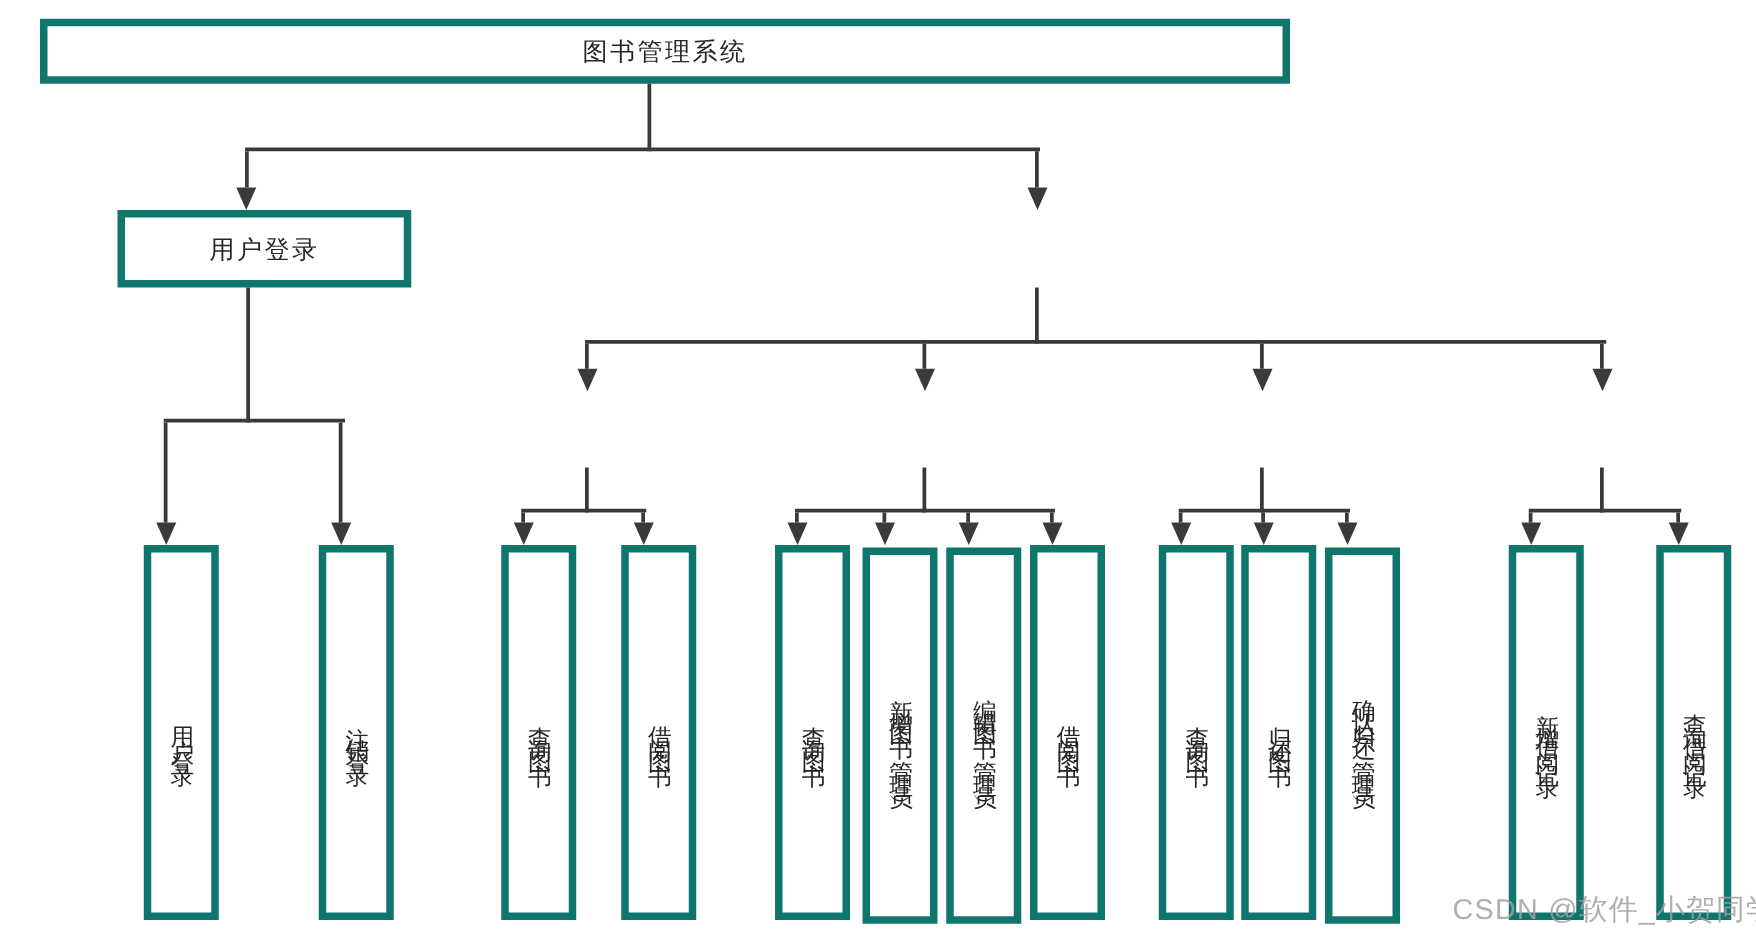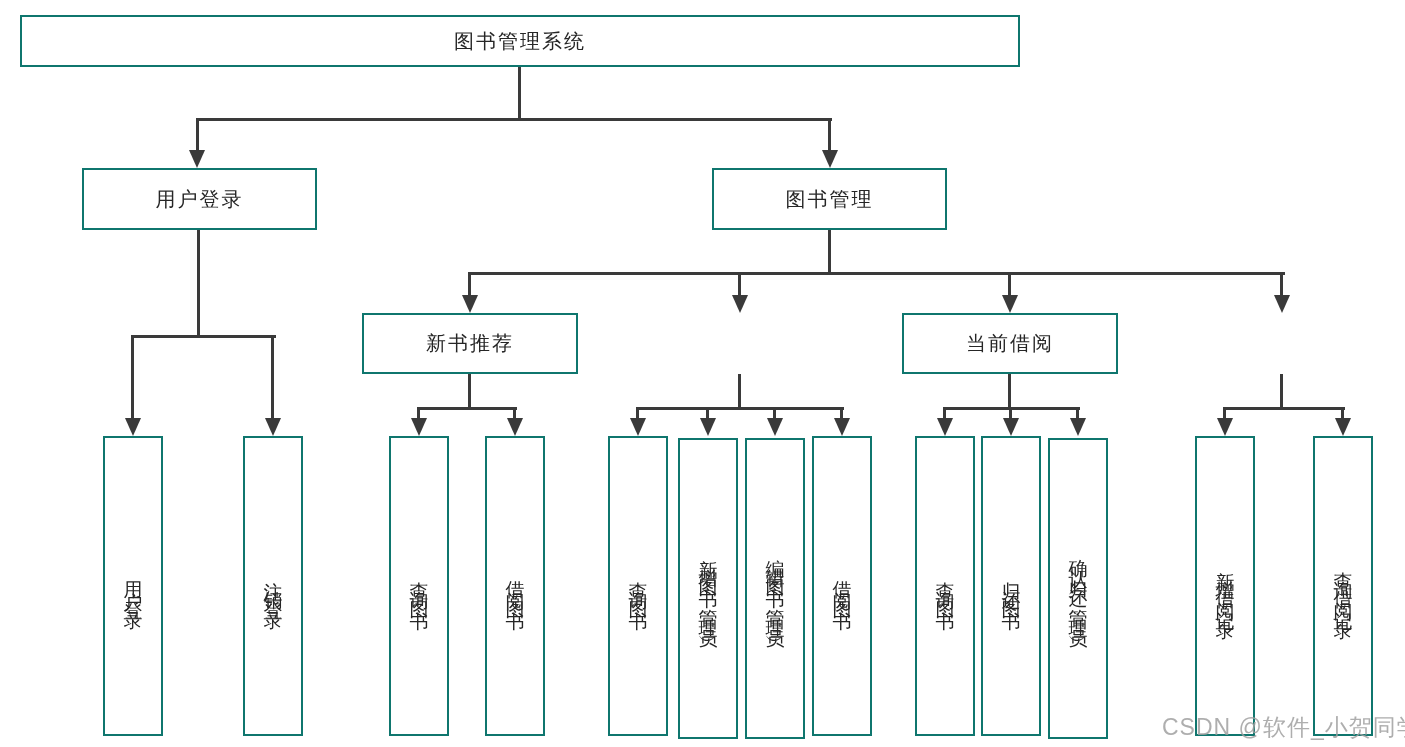--- a/index.html
+++ b/index.html
@@ -1,22 +1,22 @@
 <!DOCTYPE html>
 <html><head>
 <meta charset="utf-8">
 <style>
   html,body{margin:0;padding:0;background:#ffffff;}
   .canvas{
     position:relative;width:1405px;height:747px;background:#ffffff;
     font-family:"Liberation Sans","DejaVu Sans",sans-serif;overflow:hidden;
   }
   .node{
-    position:absolute;box-sizing:border-box;border:2px solid #0f766e;background:#ffffff;
-    display:flex;align-items:center;justify-content:center;color:#262626;
+    position:absolute;box-sizing:border-box;border:6px solid #0f766e;background:#ffffff;
+    display:flex;align-items:center;justify-content:center;color:#262626;margin-left:12px;
   }
   .h-label{font-size:20px;letter-spacing:2px;white-space:nowrap;}
   .v-label{
     writing-mode:vertical-rl;text-orientation:mixed;
     font-size:19px;letter-spacing:10px;line-height:1.15;white-space:nowrap;
   }
   .ln{position:absolute;background:#3a3a3a;}
   .ar{
     position:absolute;width:0;height:0;
     border-left:8px solid transparent;border-right:8px solid transparent;
@@ -32,30 +32,21 @@
 
 <div class="canvas">
 
   <div class="node" style="left:20px;top:15px;width:1000px;height:52px">
     <span class="h-label">图书管理系统</span>
   </div>
 
   <div class="node" style="left:82px;top:168px;width:235px;height:62px">
     <span class="h-label">用户登录</span>
   </div>
-  <div class="node" style="left:712px;top:168px;width:235px;height:62px">
-    <span class="h-label">图书管理</span>
-  </div>
 
-  <div class="node" style="left:362px;top:313px;width:216px;height:61px">
-    <span class="h-label">新书推荐</span>
-  </div>
-  <div class="node" style="left:902px;top:313px;width:216px;height:61px">
-    <span class="h-label">当前借阅</span>
-  </div>
 
   <div class="node" style="left:103px;top:436px;width:60px;height:300px">
     <span class="v-label">用户登录</span>
   </div>
   <div class="node" style="left:243px;top:436px;width:60px;height:300px">
     <span class="v-label">注销登录</span>
   </div>
 
   <div class="node" style="left:389px;top:436px;width:60px;height:300px">
     <span class="v-label">查询图书</span>

